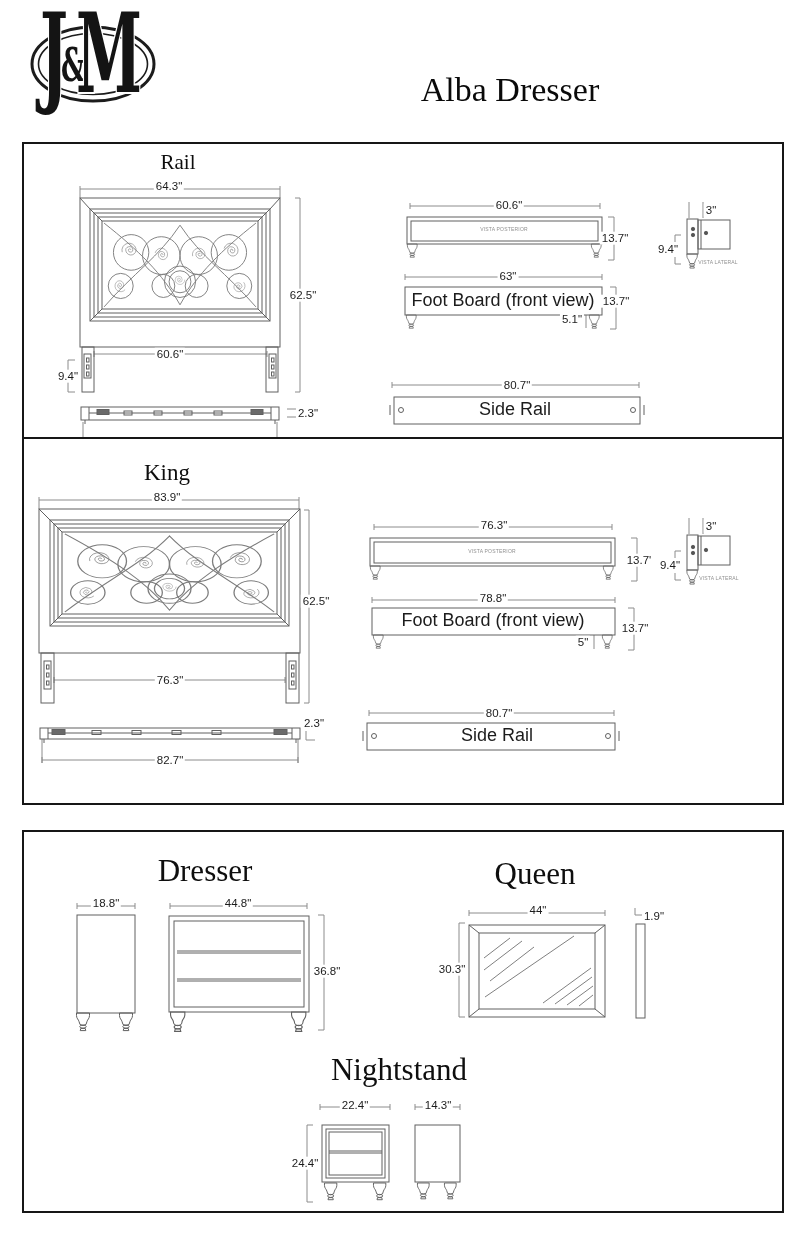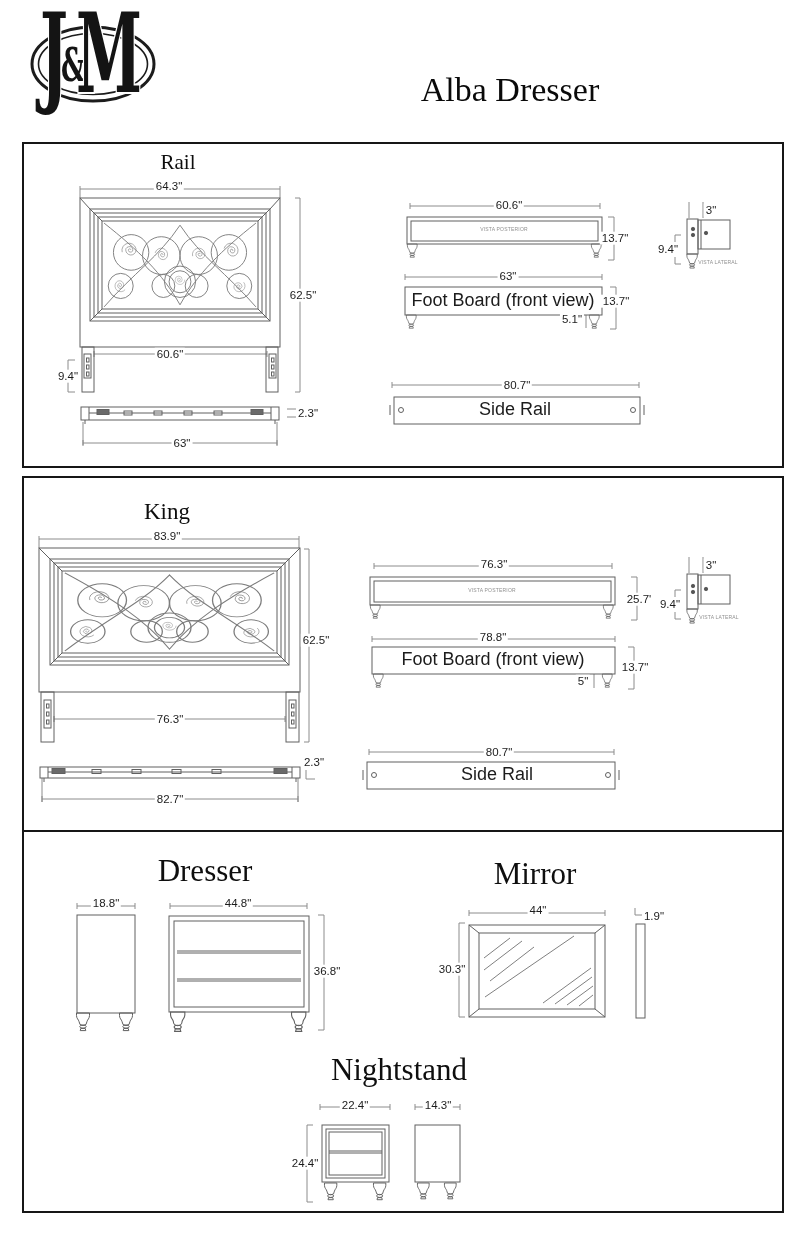--- a/index.html
+++ b/index.html
@@ -162,21 +162,21 @@
   <span class="lbl cap" style="left:479px;top:157px">Foot Board (front view)</span>
   <span class="lbl" style="left:592px;top:157px">13.7"</span>
   <span class="lbl" style="left:548px;top:175px">5.1"</span>
   <span class="lbl" style="left:687px;top:66px">3"</span>
   <span class="lbl" style="left:644px;top:105px">9.4"</span>
   <span class="lbl tiny" style="left:694px;top:119px">VISTA LATERAL</span>
   <span class="lbl" style="left:493px;top:241px">80.7"</span>
   <span class="lbl cap" style="left:491px;top:266px">Side Rail</span>
 </div>
 
-<div class="section" style="top:476px;height:368px">
+<div class="section" style="top:437px;height:368px">
   <svg class="draw" width="758" height="364" viewBox="22 466 758 364">
     <g class="dim">
       <path d="M37,524 v6 M37,527 H297 M297,524 v6 M37,530 V536 M297,530 V536"></path>
       <path d="M302,537 H307 M307,537 V730 M302,730 H307"></path>
       <path d="M52,704 v6 M52,707 H283 M283,704 v6"></path>
       <path d="M40,766 V790 M296,766 V790 M40,784 v6 M40,787 H296 M296,784 v6"></path>
       <path d="M304,758 V767 H313"></path>
       <path d="M372,551 v6 M372,554 H610 M610,551 v6"></path>
       <path d="M629,565 H635 M635,565 V608 M629,608 H635"></path>
       <path d="M370,624 v6 M370,627 H613 M613,624 v6"></path>
@@ -248,21 +248,21 @@
       <path d="M361,758 V768 M617,758 V768"></path>
     </g>
   </svg>
   <span class="lbl title" style="left:143px;top:34px;font-size:23px">King</span>
   <span class="lbl" style="left:143px;top:58px">83.9"</span>
   <span class="lbl" style="left:292px;top:162px">62.5"</span>
   <span class="lbl" style="left:146px;top:241px">76.3"</span>
   <span class="lbl" style="left:290px;top:284px">2.3"</span>
   <span class="lbl" style="left:146px;top:321px">82.7"</span>
   <span class="lbl" style="left:470px;top:86px">76.3"</span>
-  <span class="lbl" style="left:615px;top:121px">25.7'</span>
+  <span class="lbl" style="left:615px;top:121px">13.7'</span>
   <span class="lbl tiny" style="left:468px;top:113px">VISTA POSTERIOR</span>
   <span class="lbl" style="left:469px;top:159px">78.8"</span>
   <span class="lbl cap" style="left:469px;top:182px">Foot Board (front view)</span>
   <span class="lbl" style="left:611px;top:189px">13.7"</span>
   <span class="lbl" style="left:559px;top:203px">5"</span>
   <span class="lbl" style="left:687px;top:87px">3"</span>
   <span class="lbl" style="left:646px;top:126px">9.4"</span>
   <span class="lbl tiny" style="left:695px;top:140px">VISTA LATERAL</span>
   <span class="lbl" style="left:475px;top:274px">80.7"</span>
   <span class="lbl cap" style="left:473px;top:297px">Side Rail</span>
@@ -320,21 +320,21 @@
     <g class="obj">
       <rect x="413" y="1125" width="45" height="57"></rect>
       <use href="#leg" transform="translate(415,1183) scale(0.9)"></use>
       <use href="#leg" transform="translate(442,1183) scale(0.9)"></use>
     </g>
   </svg>
   <span class="lbl title big" style="left:181px;top:39px">Dresser</span>
   <span class="lbl" style="left:82px;top:71px">18.8"</span>
   <span class="lbl" style="left:214px;top:71px">44.8"</span>
   <span class="lbl" style="left:303px;top:139px">36.8"</span>
-  <span class="lbl title big" style="left:511px;top:42px">Mirror</span>
+  <span class="lbl title big" style="left:511px;top:42px">Queen</span>
   <span class="lbl" style="left:514px;top:78px">44"</span>
   <span class="lbl" style="left:428px;top:137px">30.3"</span>
   <span class="lbl" style="left:630px;top:84px">1.9"</span>
   <span class="lbl title big" style="left:375px;top:238px">Nightstand</span>
   <span class="lbl" style="left:331px;top:273px">22.4"</span>
   <span class="lbl" style="left:414px;top:273px">14.3"</span>
   <span class="lbl" style="left:281px;top:331px">24.4"</span>
 </div>
 
 </body></html>

